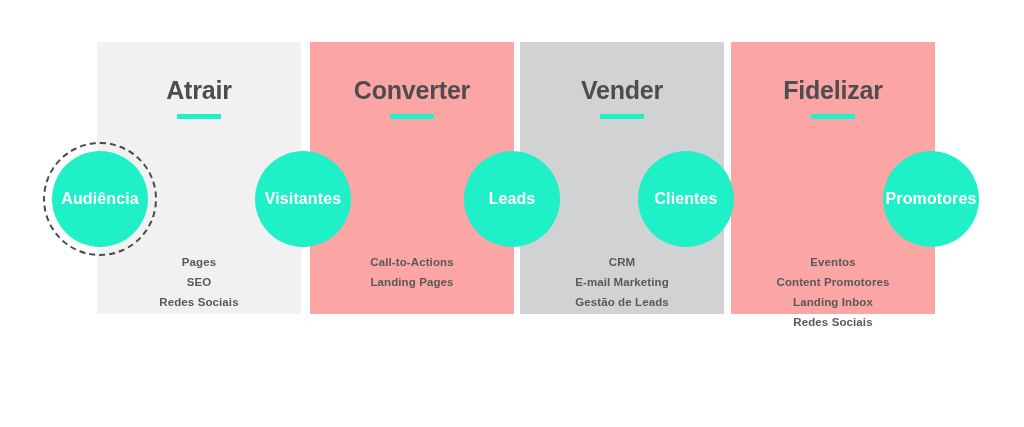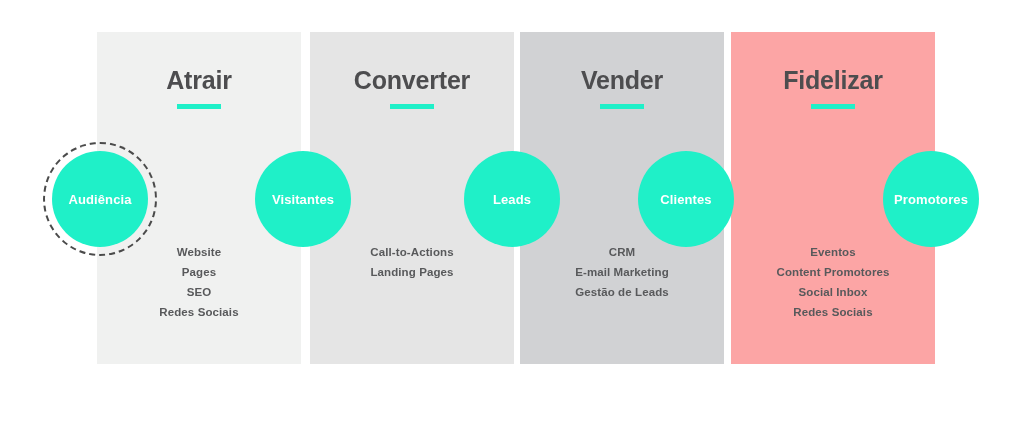--- a/index.html
+++ b/index.html
@@ -15,22 +15,22 @@
     position: relative;
     width: 1024px;
     height: 427px;
     background: #ffffff;
     overflow: hidden;
   }
 
   
   .stage-panel {
     position: absolute;
-    top: 32px;
-    height: 332px;
+    top: 42px;
+    height: 272px;
     box-sizing: border-box;
   }
   .stage-heading {
     position: absolute;
     left: 0;
     right: 0;
     top: 36px;
     text-align: center;
     font-size: 25px;
     font-weight: bold;
@@ -70,21 +70,21 @@
     width: 96px;
     height: 96px;
     border-radius: 50%;
     background: #1ff0c8;
     display: flex;
     align-items: center;
     justify-content: center;
     z-index: 5;
   }
   .node-label {
-    font-size: 13px;
+    font-size: 16px;
     font-weight: bold;
     color: #ffffff;
     letter-spacing: 0.1px;
     white-space: nowrap;
     text-align: center;
   }
   .node-dashed-ring {
     position: absolute;
     border-radius: 50%;
     border: 2px dashed #4a4a4a;
@@ -94,28 +94,27 @@
 </style>
 </head>
 <body>
 
 <div id="funnel-root">
 
   <div class="stage-panel" style="left:97px; width:204px; background:#F0F1F0;">
     <div class="stage-heading">Atrair</div>
     <div class="stage-underline"></div>
     <div class="stage-list">
-      <div class="stage-list-item">Website</div>
       <div class="stage-list-item">Pages</div>
       <div class="stage-list-item">SEO</div>
       <div class="stage-list-item">Redes Sociais</div>
     </div>
   </div>
 
-  <div class="stage-panel" style="left:310px; width:204px; background:#e5e5e5;">
+  <div class="stage-panel" style="left:310px; width:204px; background:#fca5a5;">
     <div class="stage-heading">Converter</div>
     <div class="stage-underline"></div>
     <div class="stage-list">
       <div class="stage-list-item">Call-to-Actions</div>
       <div class="stage-list-item">Landing Pages</div>
     </div>
   </div>
 
   <div class="stage-panel" style="left:520px; width:204px; background:#D1D2D4;">
     <div class="stage-heading">Vender</div>
@@ -126,21 +125,21 @@
       <div class="stage-list-item">Gestão de Leads</div>
     </div>
   </div>
 
   <div class="stage-panel" style="left:731px; width:204px; background:#fca5a5;">
     <div class="stage-heading">Fidelizar</div>
     <div class="stage-underline"></div>
     <div class="stage-list">
       <div class="stage-list-item">Eventos</div>
       <div class="stage-list-item">Content Promotores</div>
-      <div class="stage-list-item">Social Inbox</div>
+      <div class="stage-list-item">Landing Inbox</div>
       <div class="stage-list-item">Redes Sociais</div>
     </div>
   </div>
 
   <div class="node-dashed-ring" style="left:43px; top:142px; width:114px; height:114px;"></div>
   <div class="node-circle" style="left:52px; top:151px;">
     <span class="node-label">Audiência</span>
   </div>
 
   <div class="node-circle" style="left:255px; top:151px;">

